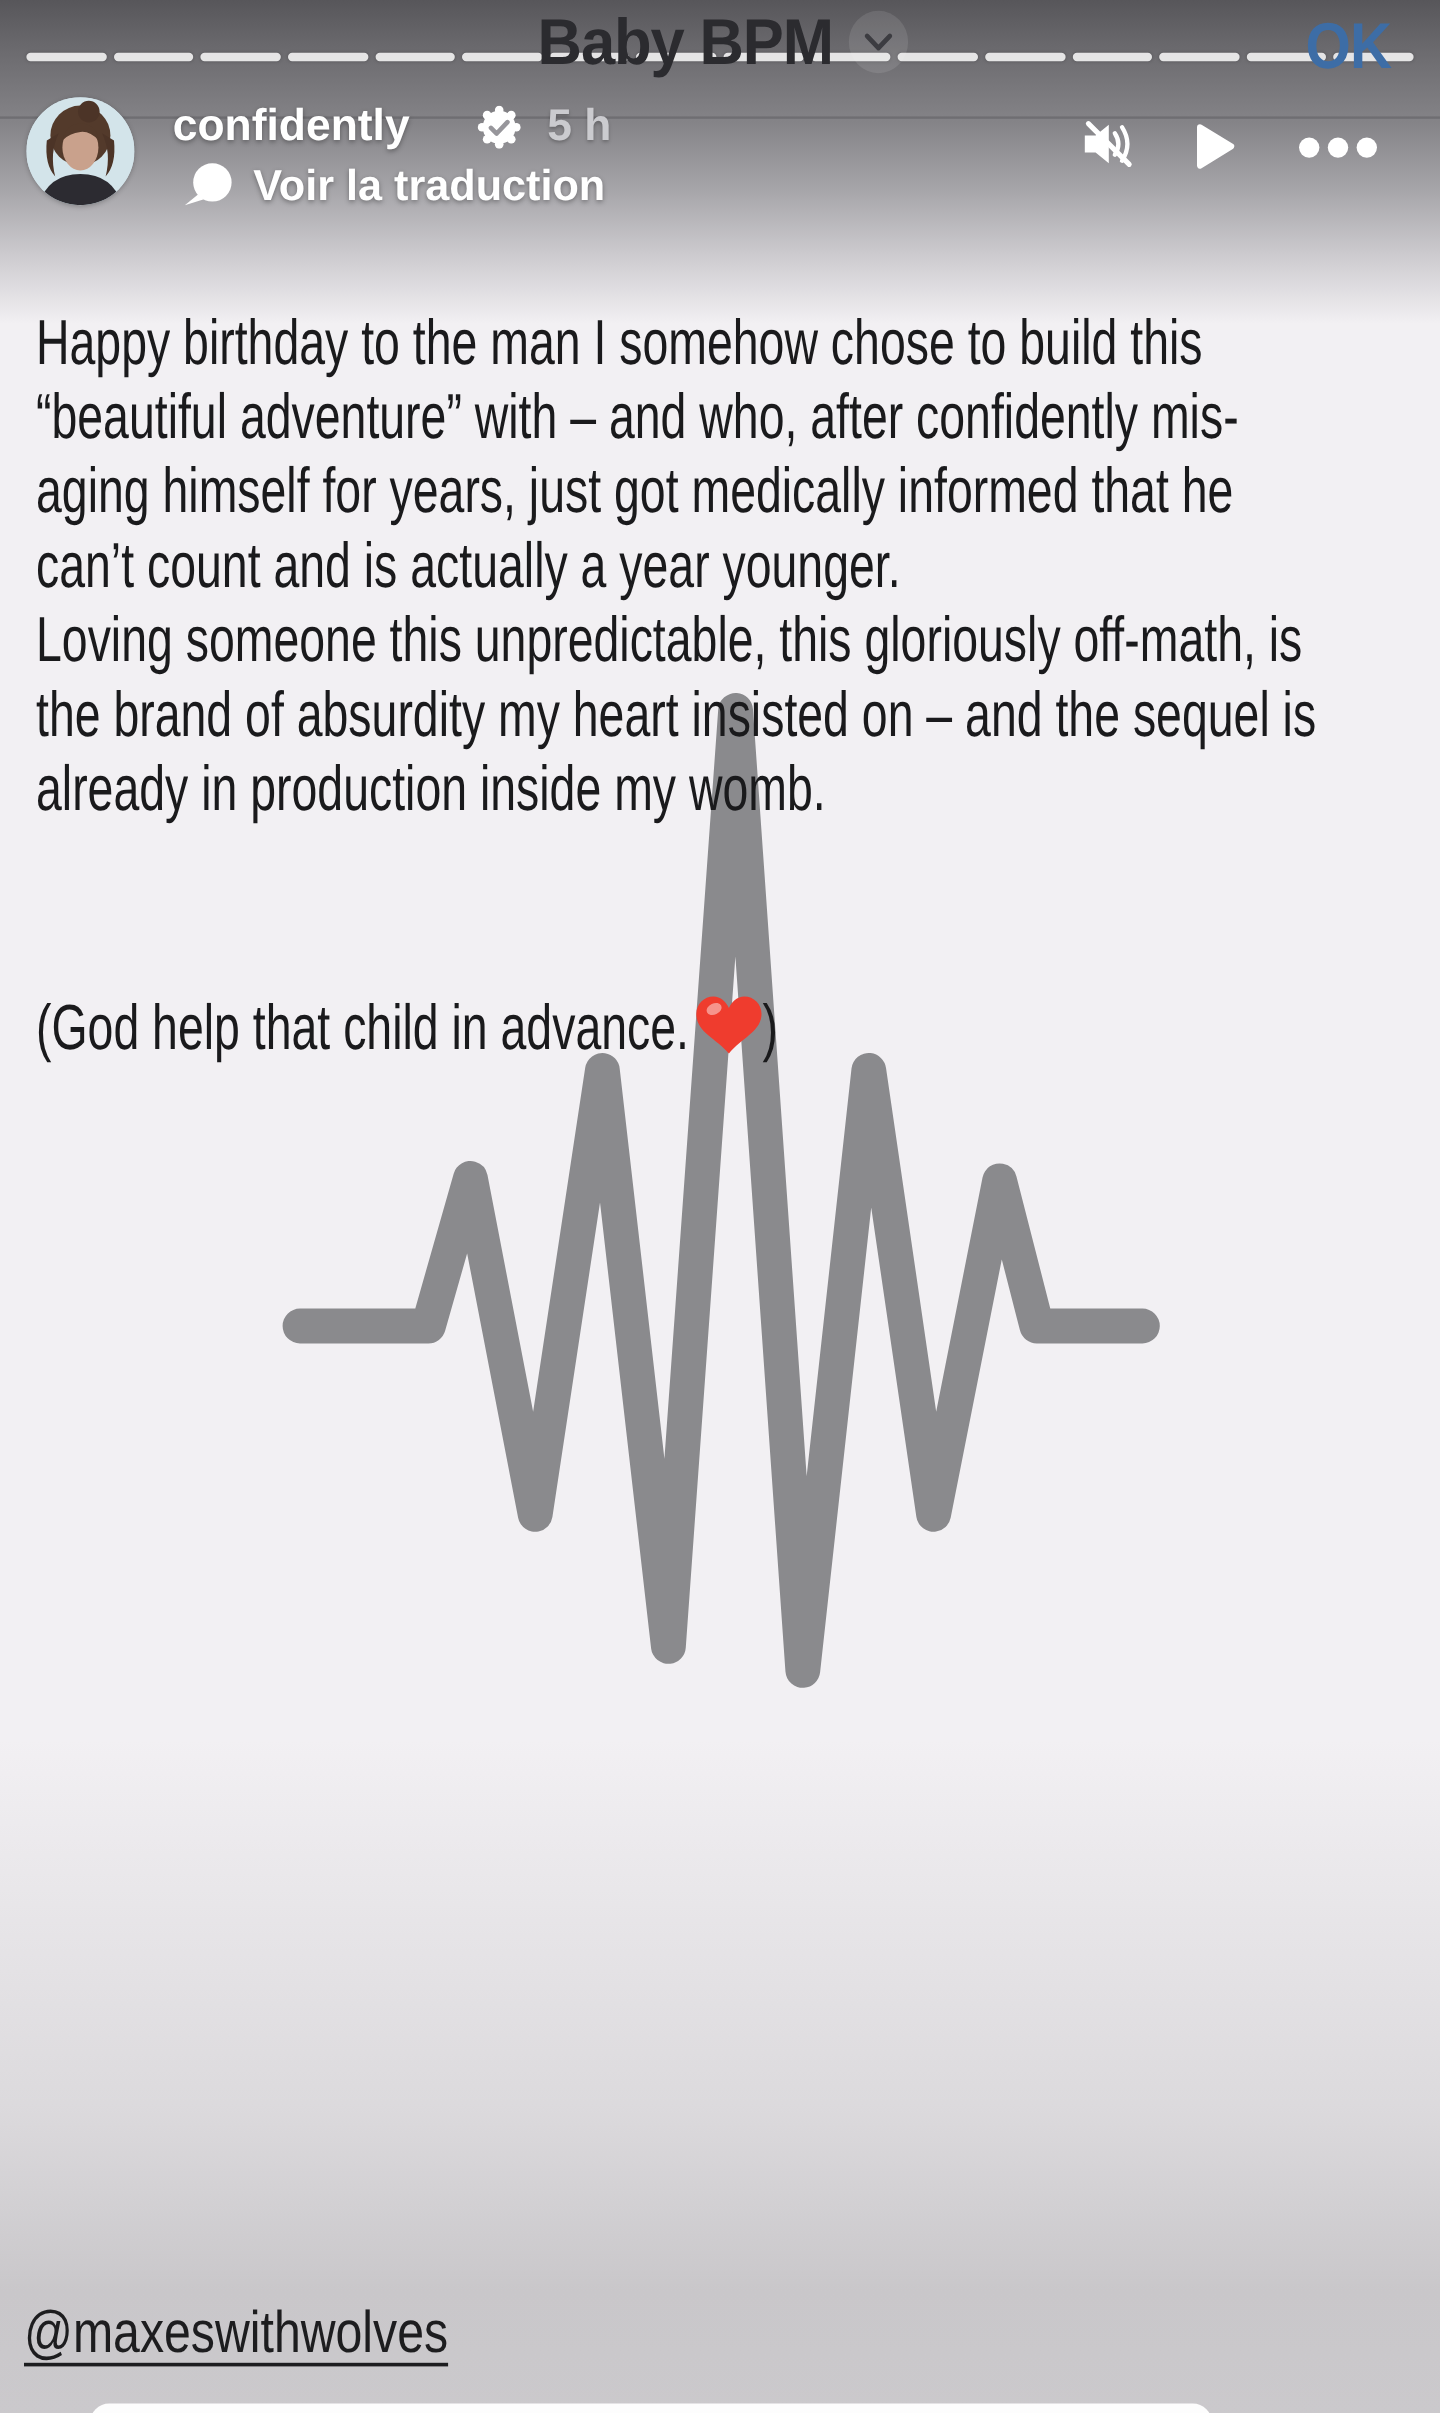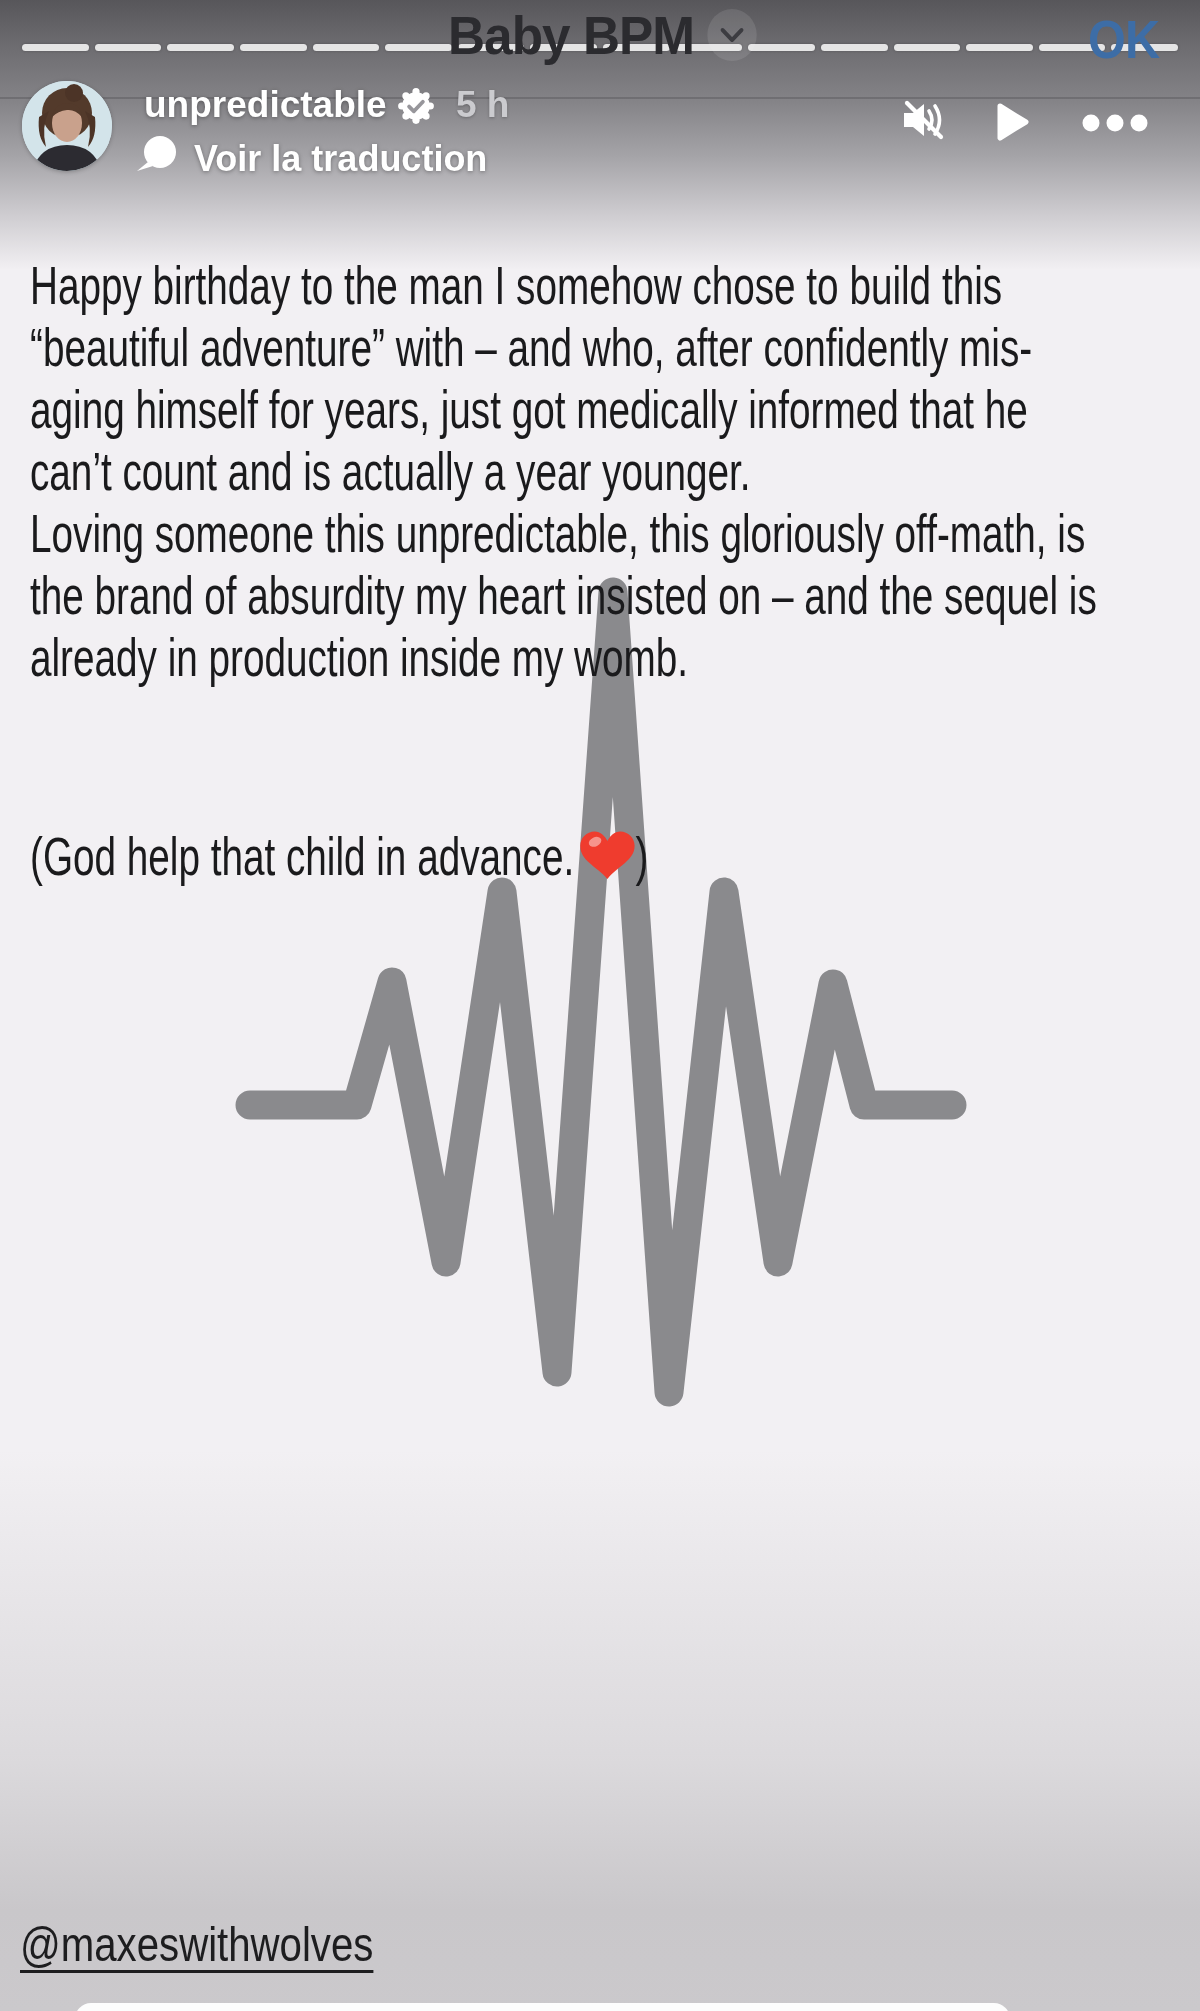--- a/index.html
+++ b/index.html
@@ -68,22 +68,22 @@
     font-size:37px;font-weight:bold;color:#fff;white-space:nowrap;
     text-shadow:0 1px 4px rgba(0,0,0,.35);
   }
   .badge{position:absolute;left:398px;top:88px;z-index:5;}
   .timestamp{
     position:absolute;left:456px;top:84px;z-index:5;
     font-size:37px;font-weight:bold;color:#cbcbcf;
     text-shadow:0 1px 3px rgba(0,0,0,.25);
   }
   .translate-row{
-    position:absolute;left:134px;top:134px;z-index:5;
-    display:flex;align-items:flex-end;gap:14px;cursor:pointer;
+    position:absolute;left:151px;top:134px;z-index:5;
+    display:flex;align-items:flex-start;gap:14px;cursor:pointer;
   }
   .translate-label{
     font-size:36px;font-weight:bold;color:#fff;white-space:nowrap;
     text-shadow:0 1px 4px rgba(0,0,0,.35);
   }
   .ctrl{position:absolute;z-index:5;background:none;border:none;padding:0;cursor:pointer;}
   .ctrl-mute{left:898px;top:96px;}
   .ctrl-play{left:993px;top:100px;}
   .ctrl-more{left:1082px;top:114px;}
   
@@ -163,21 +163,21 @@
     <circle cx="45" cy="32" r="25" fill="#533a2b"></circle>
     <path d="M63 30 q8 16 3 36 q9 -10 7 -30 z" fill="#4c3427"></path>
     <path d="M27 30 q-8 16 -3 36 q-9 -10 -7 -30 z" fill="#4c3427"></path>
     <circle cx="52" cy="12" r="9" fill="#4c3427"></circle>
     <ellipse cx="45" cy="42" rx="15" ry="19" fill="#c9a18c"></ellipse>
     <path d="M30 36 q3 -14 16 -14 q13 1 14 14 q-7 -8 -15 -7 q-9 1 -15 7 z" fill="#533a2b"></path>
     <path d="M10 90 q8 -26 35 -26 q27 0 35 26 z" fill="#2c2b31"></path>
   </svg>
 </div>
 
-<span class="username">unpredictable</span>
+<span class="username">confidently</span>
 <span class="badge">
   <svg width="36" height="36" viewBox="0 0 34 34">
     <g fill="#ffffff">
       <circle cx="17" cy="17" r="13"></circle>
       <circle cx="30.5" cy="17" r="3.4"></circle>
         <circle cx="3.5" cy="17" r="3.4"></circle>
       <circle cx="17" cy="30.5" r="3.4"></circle>
         <circle cx="17" cy="3.5" r="3.4"></circle>
       <circle cx="26.5" cy="26.5" r="3.4"></circle>
         <circle cx="7.5" cy="7.5" r="3.4"></circle>

